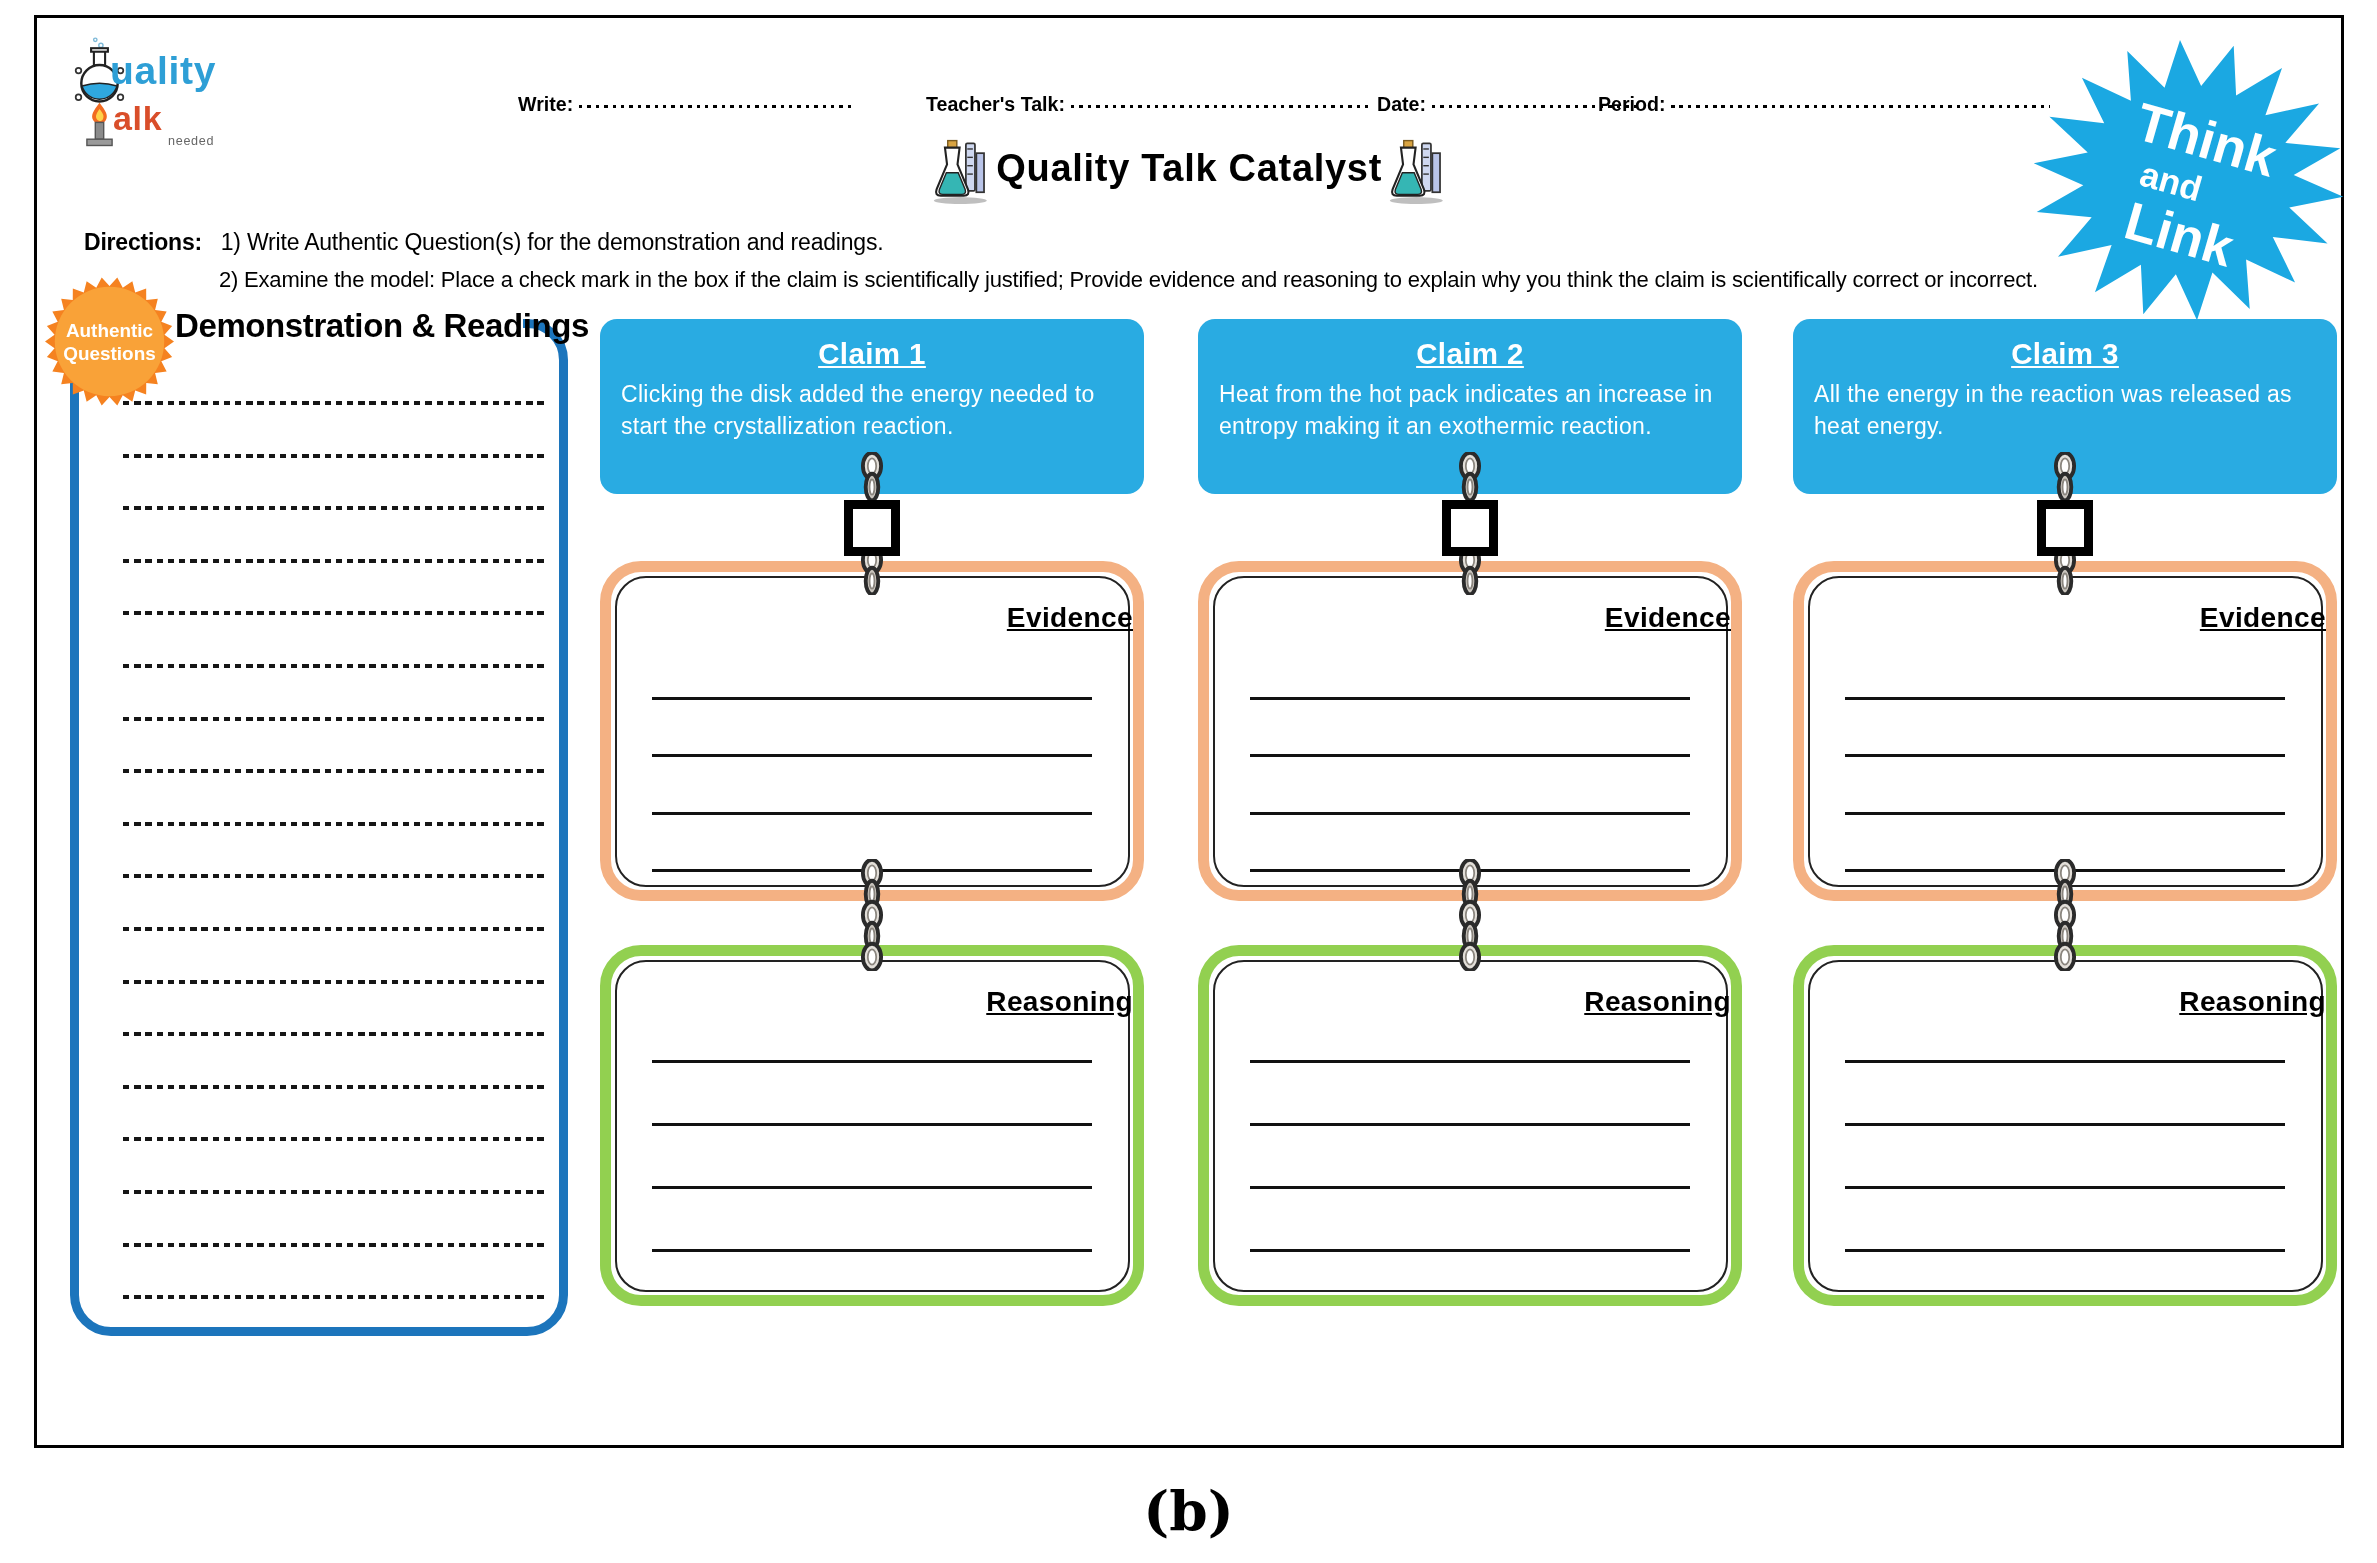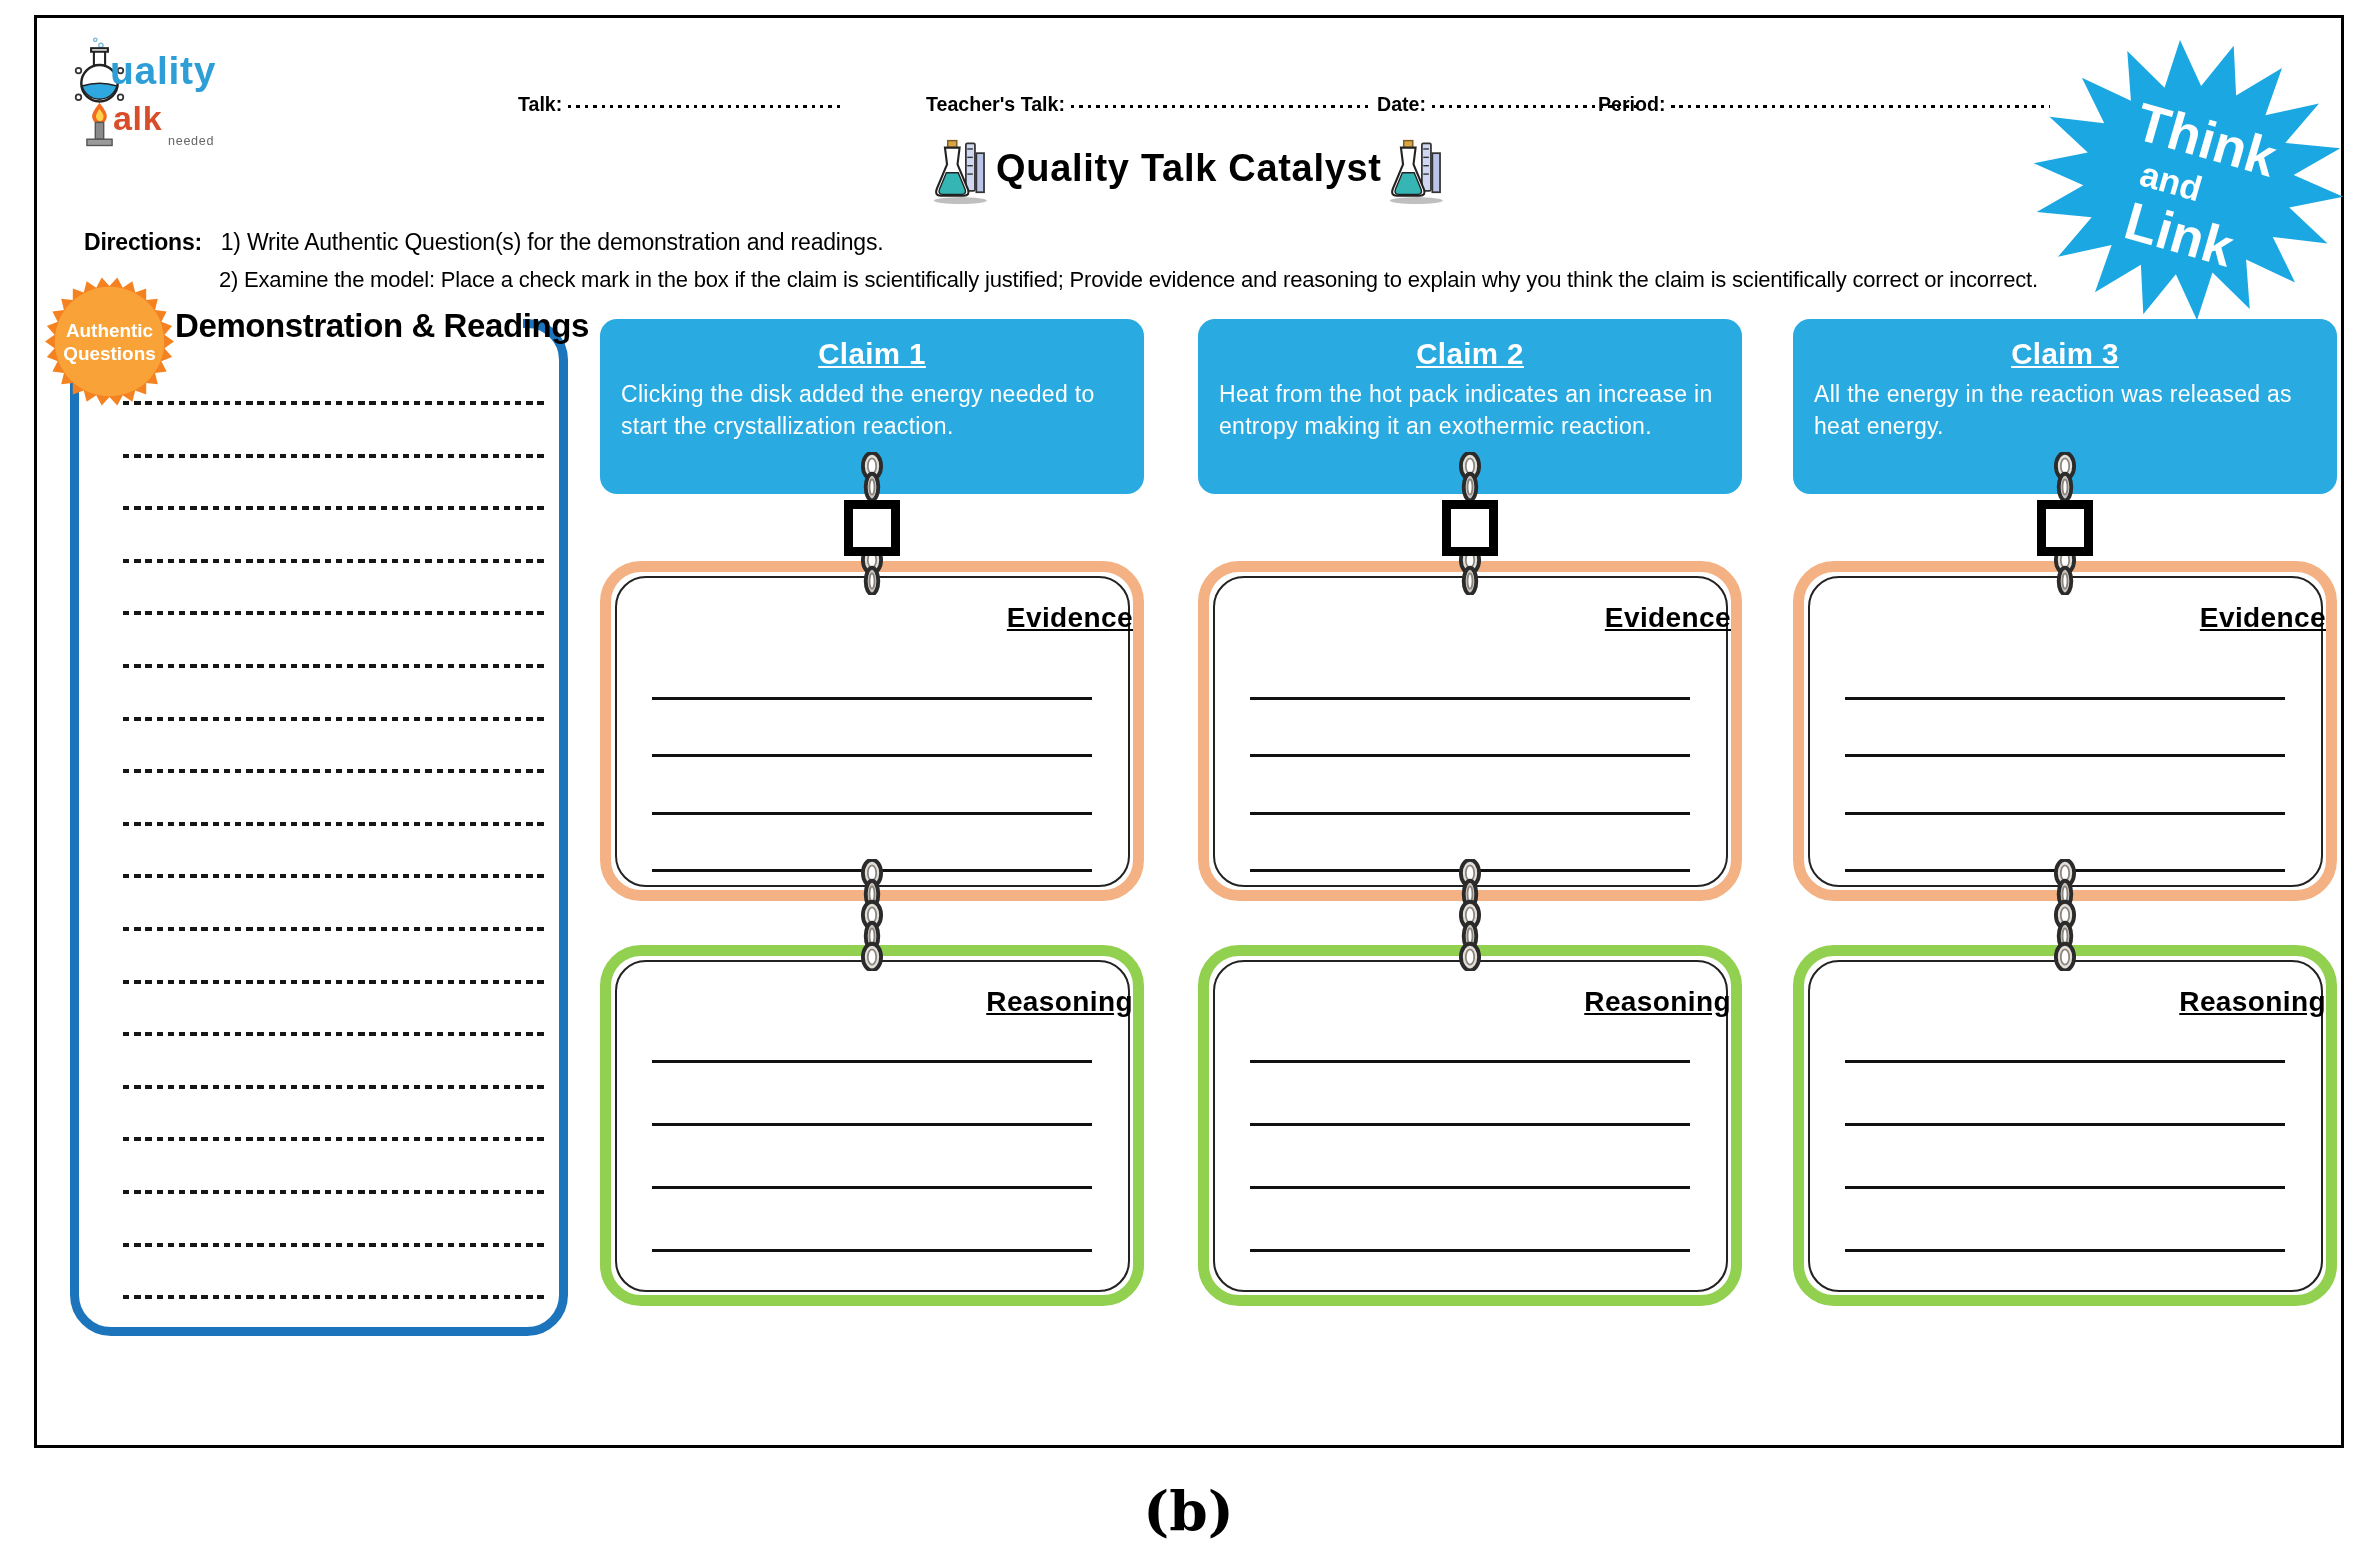--- a/index.html
+++ b/index.html
@@ -18,21 +18,21 @@
   
   .hfield{position:absolute;top:93px;font-size:19.6px;font-weight:bold;white-space:nowrap}
   .hfield .dots{display:inline-block;height:3.5px;margin-left:5.6px;margin-bottom:2.8px;
       background:repeating-linear-gradient(90deg,#000 0 3.5px,transparent 3.5px 8.4px)}
   #f-name{left:518px}   #f-name .dots{width:274px}
   #f-teacher{left:926px} #f-teacher .dots{width:302px}
   #f-date{left:1377px}  #f-date .dots{width:210px}
   #f-period{left:1598px} #f-period .dots{width:379px}
 
   
-  .main-title{position:absolute;left:996px;top:147px;width:386px;text-align:left;
+  .main-title{position:absolute;left:996px;top:147px;width:386px;text-align:right;
       font-size:38px;font-weight:bold;letter-spacing:0.7px}
   .title-flask-left{position:absolute;left:931px;top:139px}
   .title-flask-right{position:absolute;left:1387px;top:139px}
 
   
   .directions-line1{position:absolute;left:84px;top:229px;font-size:23px;letter-spacing:-0.2px;white-space:nowrap}
   .directions-line1 .dir-label{font-weight:bold;margin-right:12.6px}
   .directions-line2{position:absolute;left:219px;top:267px;font-size:22px;letter-spacing:-0.2px;white-space:nowrap}
 
   
@@ -109,21 +109,21 @@
       <path d="M46,103 C41,110 40,114 42,117 C45,121 49,121 51,117 C53,113 51,109 46,103 Z" fill="#FFD24A"></path>
       <rect x="40" y="122" width="12" height="24" fill="#8a8a8a" stroke="#555" stroke-width="2"></rect>
       <rect x="28" y="146" width="36" height="9" fill="#9a9a9a" stroke="#555" stroke-width="2"></rect>
     </svg>
     <span class="logo-word1">uality</span>
     <span class="logo-word2">alk</span>
     <span class="logo-sub">needed</span>
   </div>
 
   <div class="hfield" id="f-name">
-    <span>Talk:</span><span class="dots"></span>
+    <span>Write:</span><span class="dots"></span>
   </div>
   <div class="hfield" id="f-teacher">
     <span>Teacher's Talk:</span><span class="dots"></span>
   </div>
   <div class="hfield" id="f-date">
     <span>Date:</span><span class="dots"></span>
   </div>
   <div class="hfield" id="f-period">
     <span>Period:</span><span class="dots"></span>
   </div>

